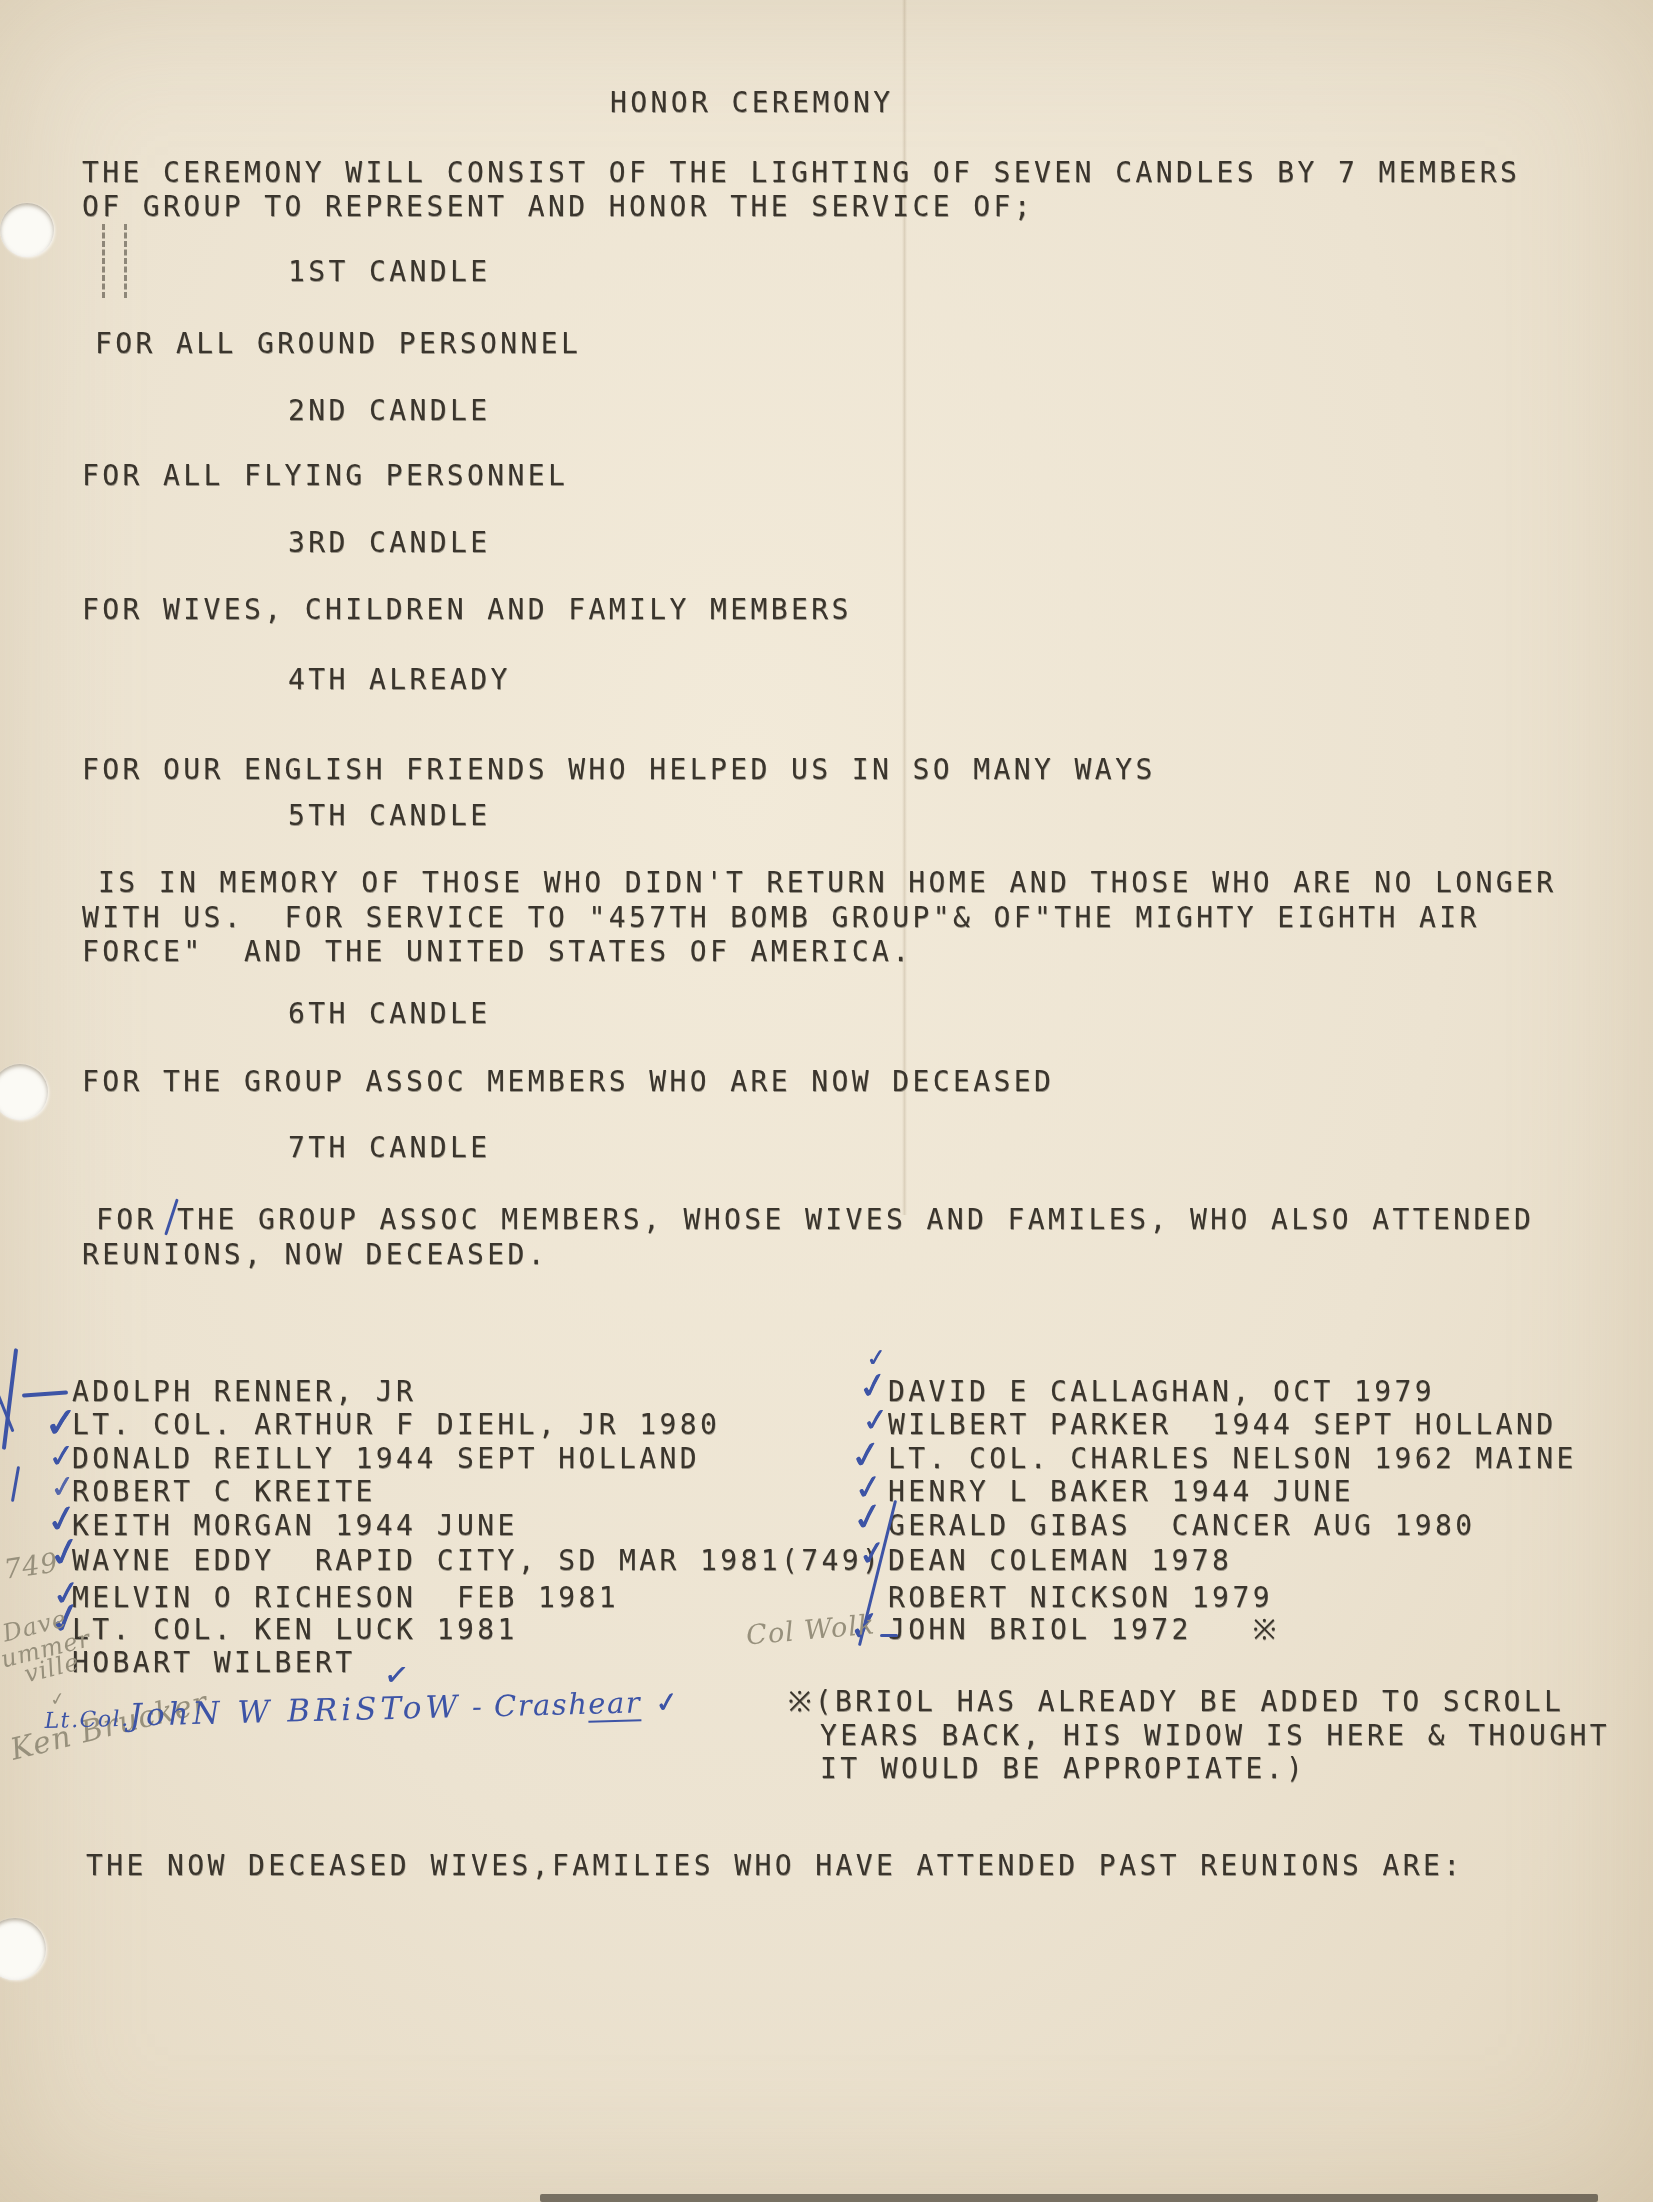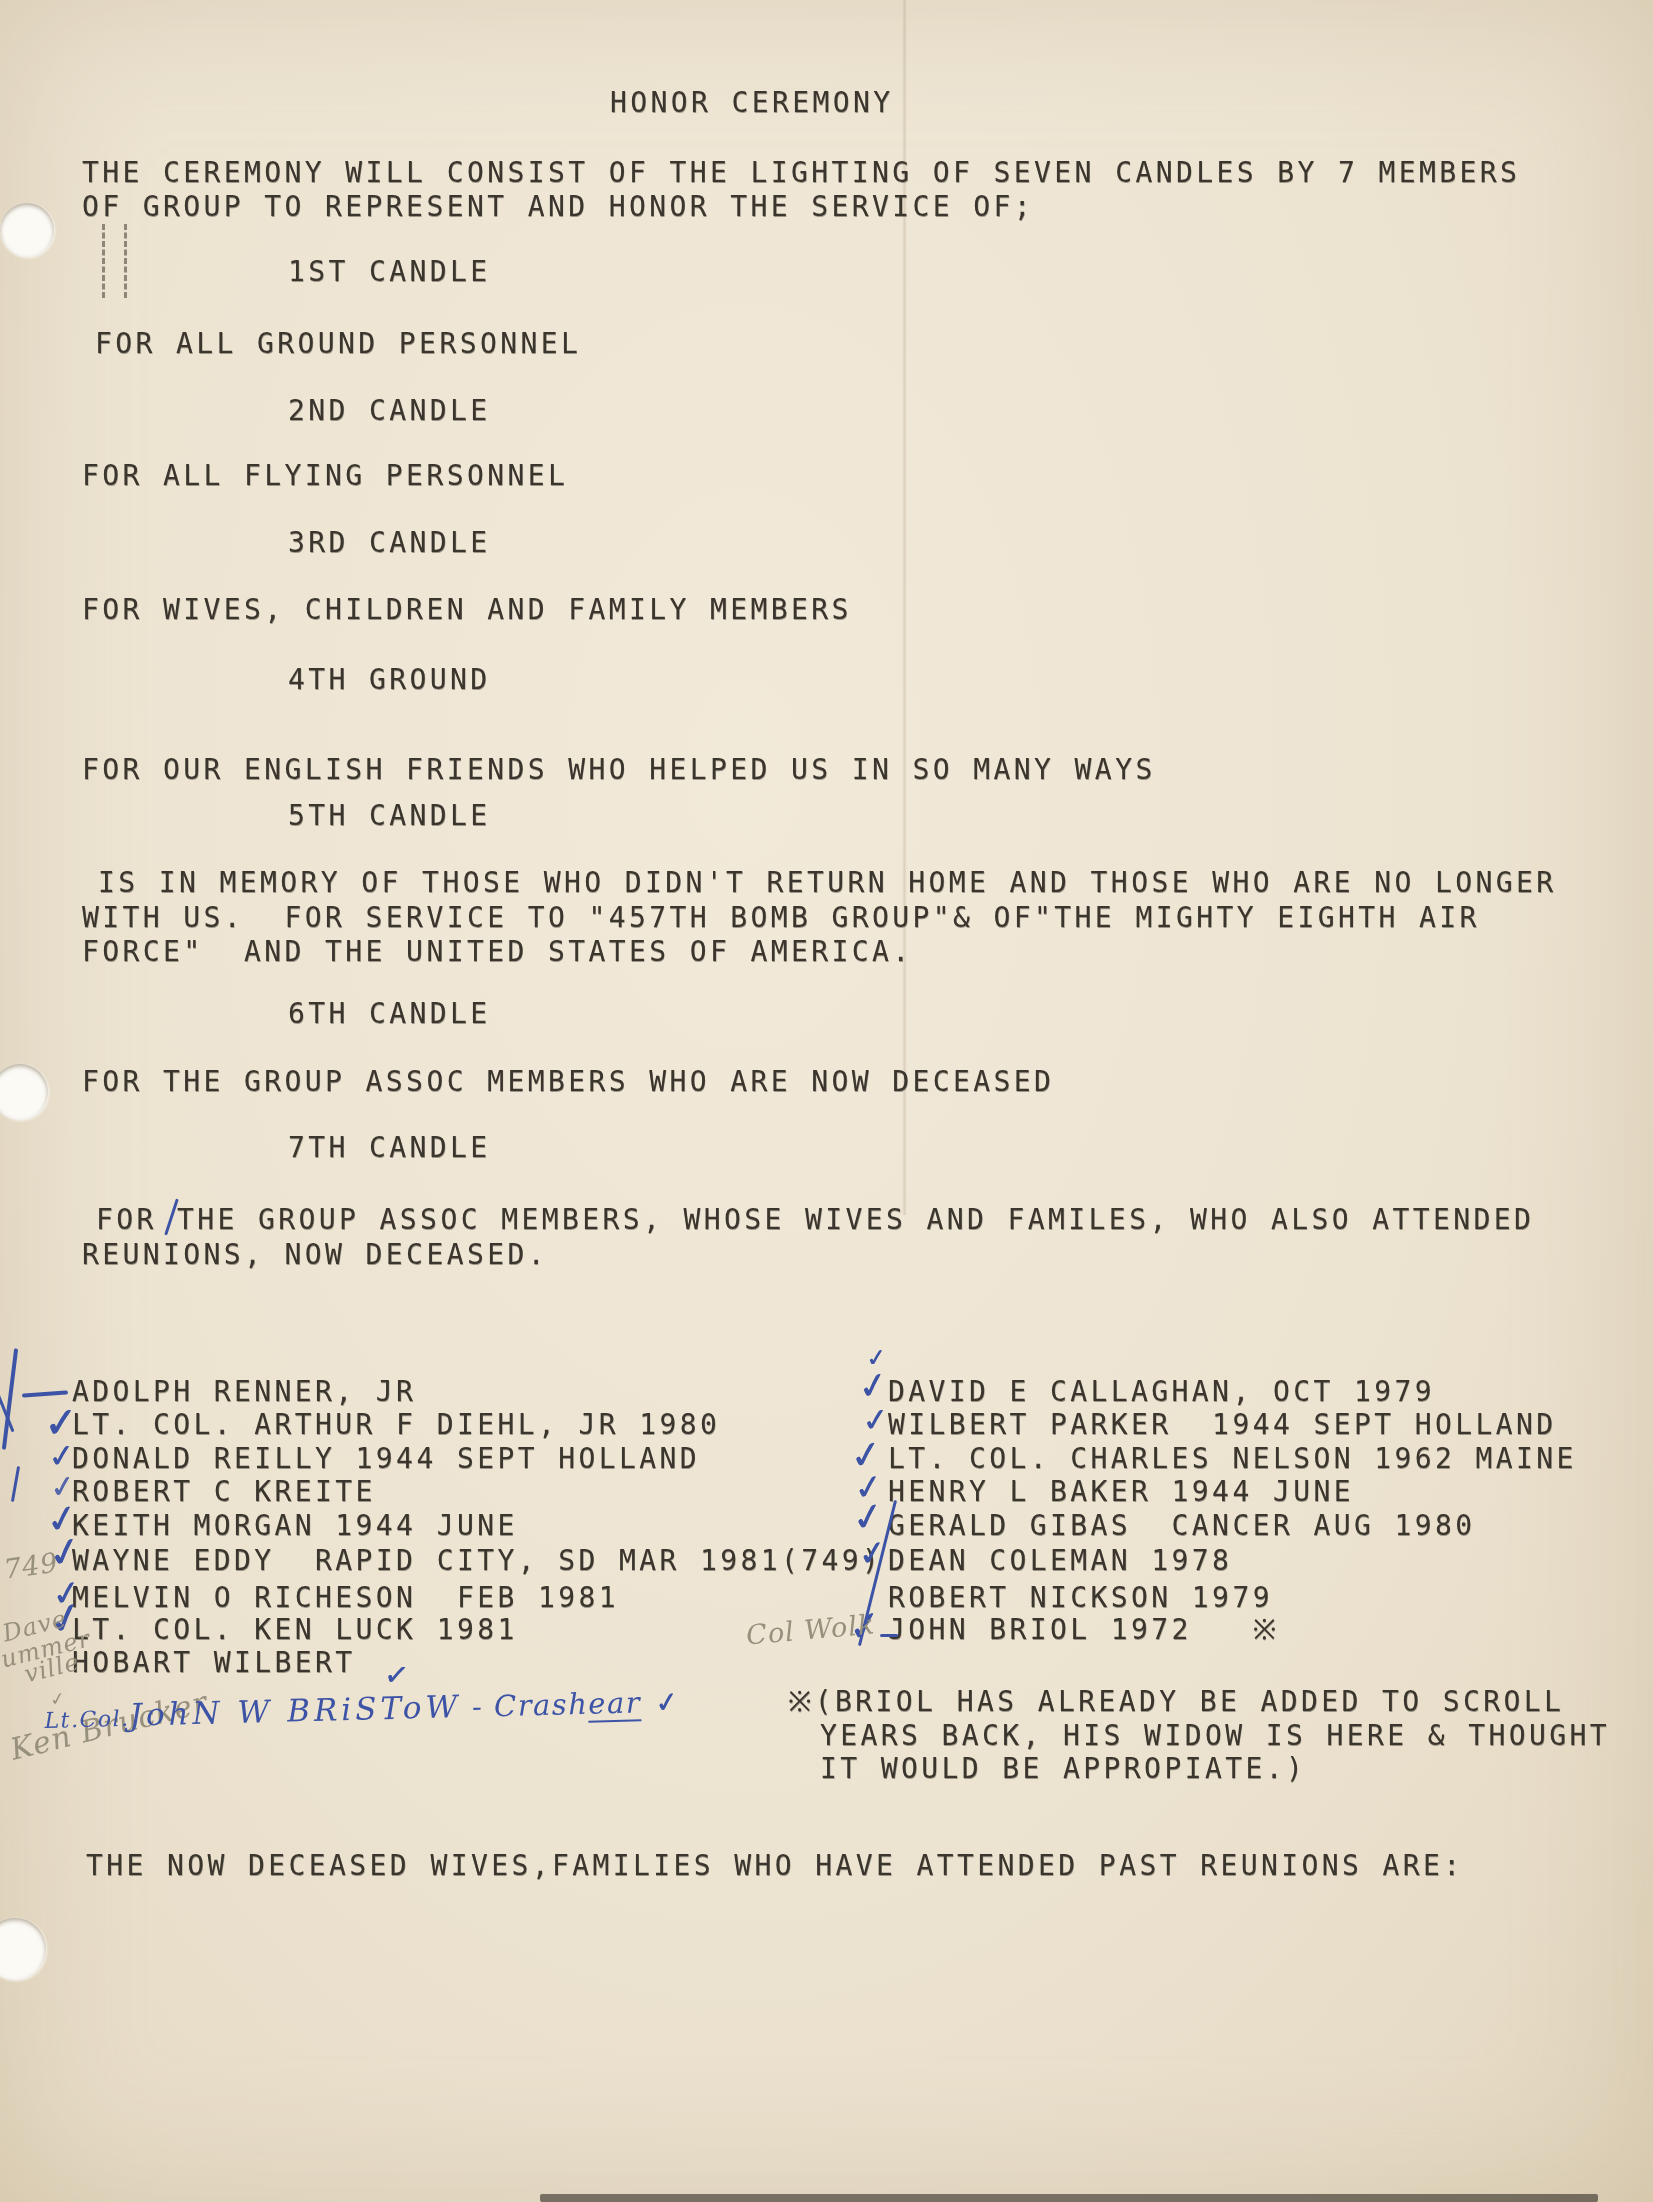--- a/index.html
+++ b/index.html
@@ -86,21 +86,21 @@
 
   <div class="t" style="left:288px;top:258px;">1ST CANDLE</div>
   <div class="t" style="left:82px;top:330px;margin-left:13px;">FOR ALL GROUND PERSONNEL</div>
 
   <div class="t" style="left:288px;top:397px;">2ND CANDLE</div>
   <div class="t" style="left:82px;top:462px;">FOR ALL FLYING PERSONNEL</div>
 
   <div class="t" style="left:288px;top:529px;">3RD CANDLE</div>
   <div class="t" style="left:82px;top:596px;">FOR WIVES, CHILDREN AND FAMILY MEMBERS</div>
 
-  <div class="t" style="left:288px;top:666px;">4TH GROUND</div>
+  <div class="t" style="left:288px;top:666px;">4TH ALREADY</div>
   <div class="t" style="left:82px;top:756px;">FOR OUR ENGLISH FRIENDS WHO HELPED US IN SO MANY WAYS</div>
 
   <div class="t" style="left:288px;top:802px;">5TH CANDLE</div>
   <div class="t" style="left:82px;top:869px;margin-left:16px;">IS IN MEMORY OF THOSE WHO DIDN'T RETURN HOME AND THOSE WHO ARE NO LONGER</div>
   <div class="t" style="left:82px;top:904px;">WITH US.  FOR SERVICE TO "457TH BOMB GROUP"&amp; OF"THE MIGHTY EIGHTH AIR</div>
   <div class="t" style="left:82px;top:938px;">FORCE"  AND THE UNITED STATES OF AMERICA.</div>
 
   <div class="t" style="left:288px;top:1000px;">6TH CANDLE</div>
   <div class="t" style="left:82px;top:1068px;">FOR THE GROUP ASSOC MEMBERS WHO ARE NOW DECEASED</div>
 

